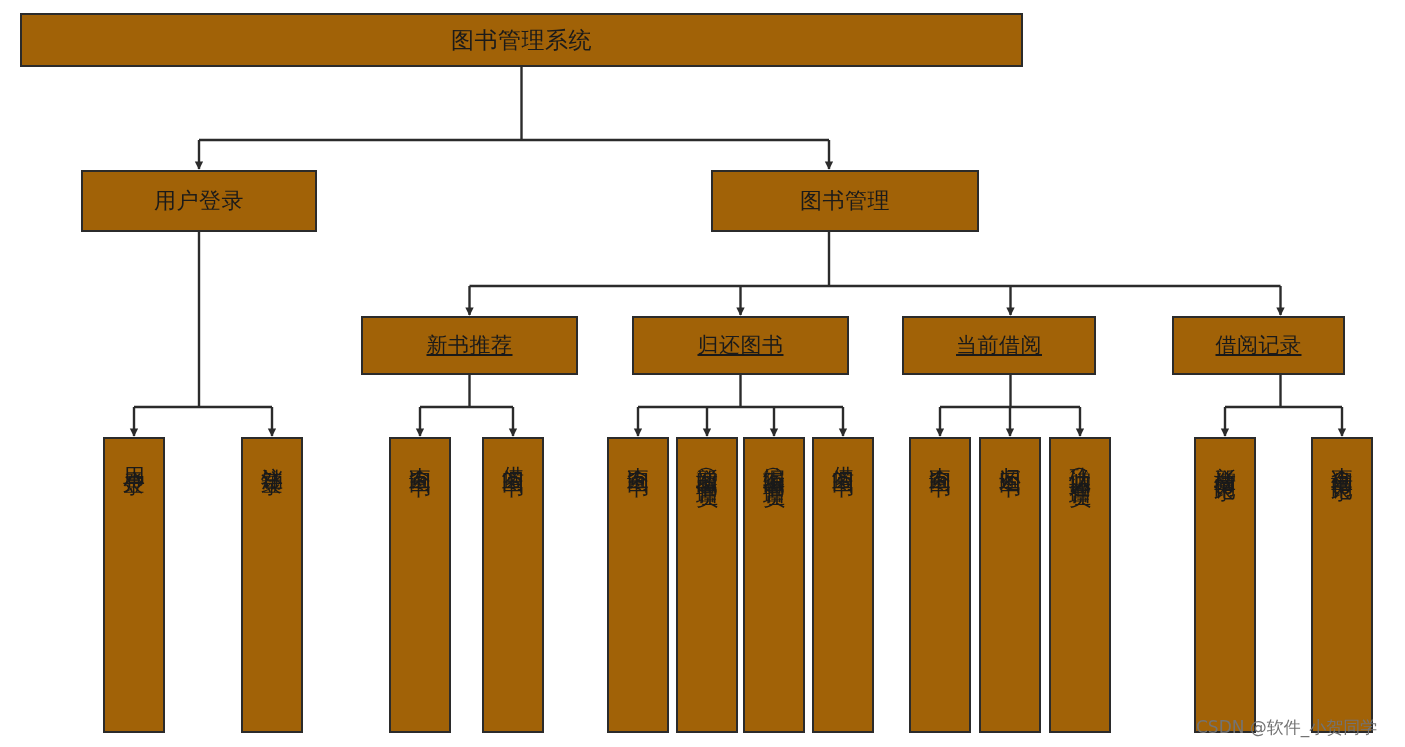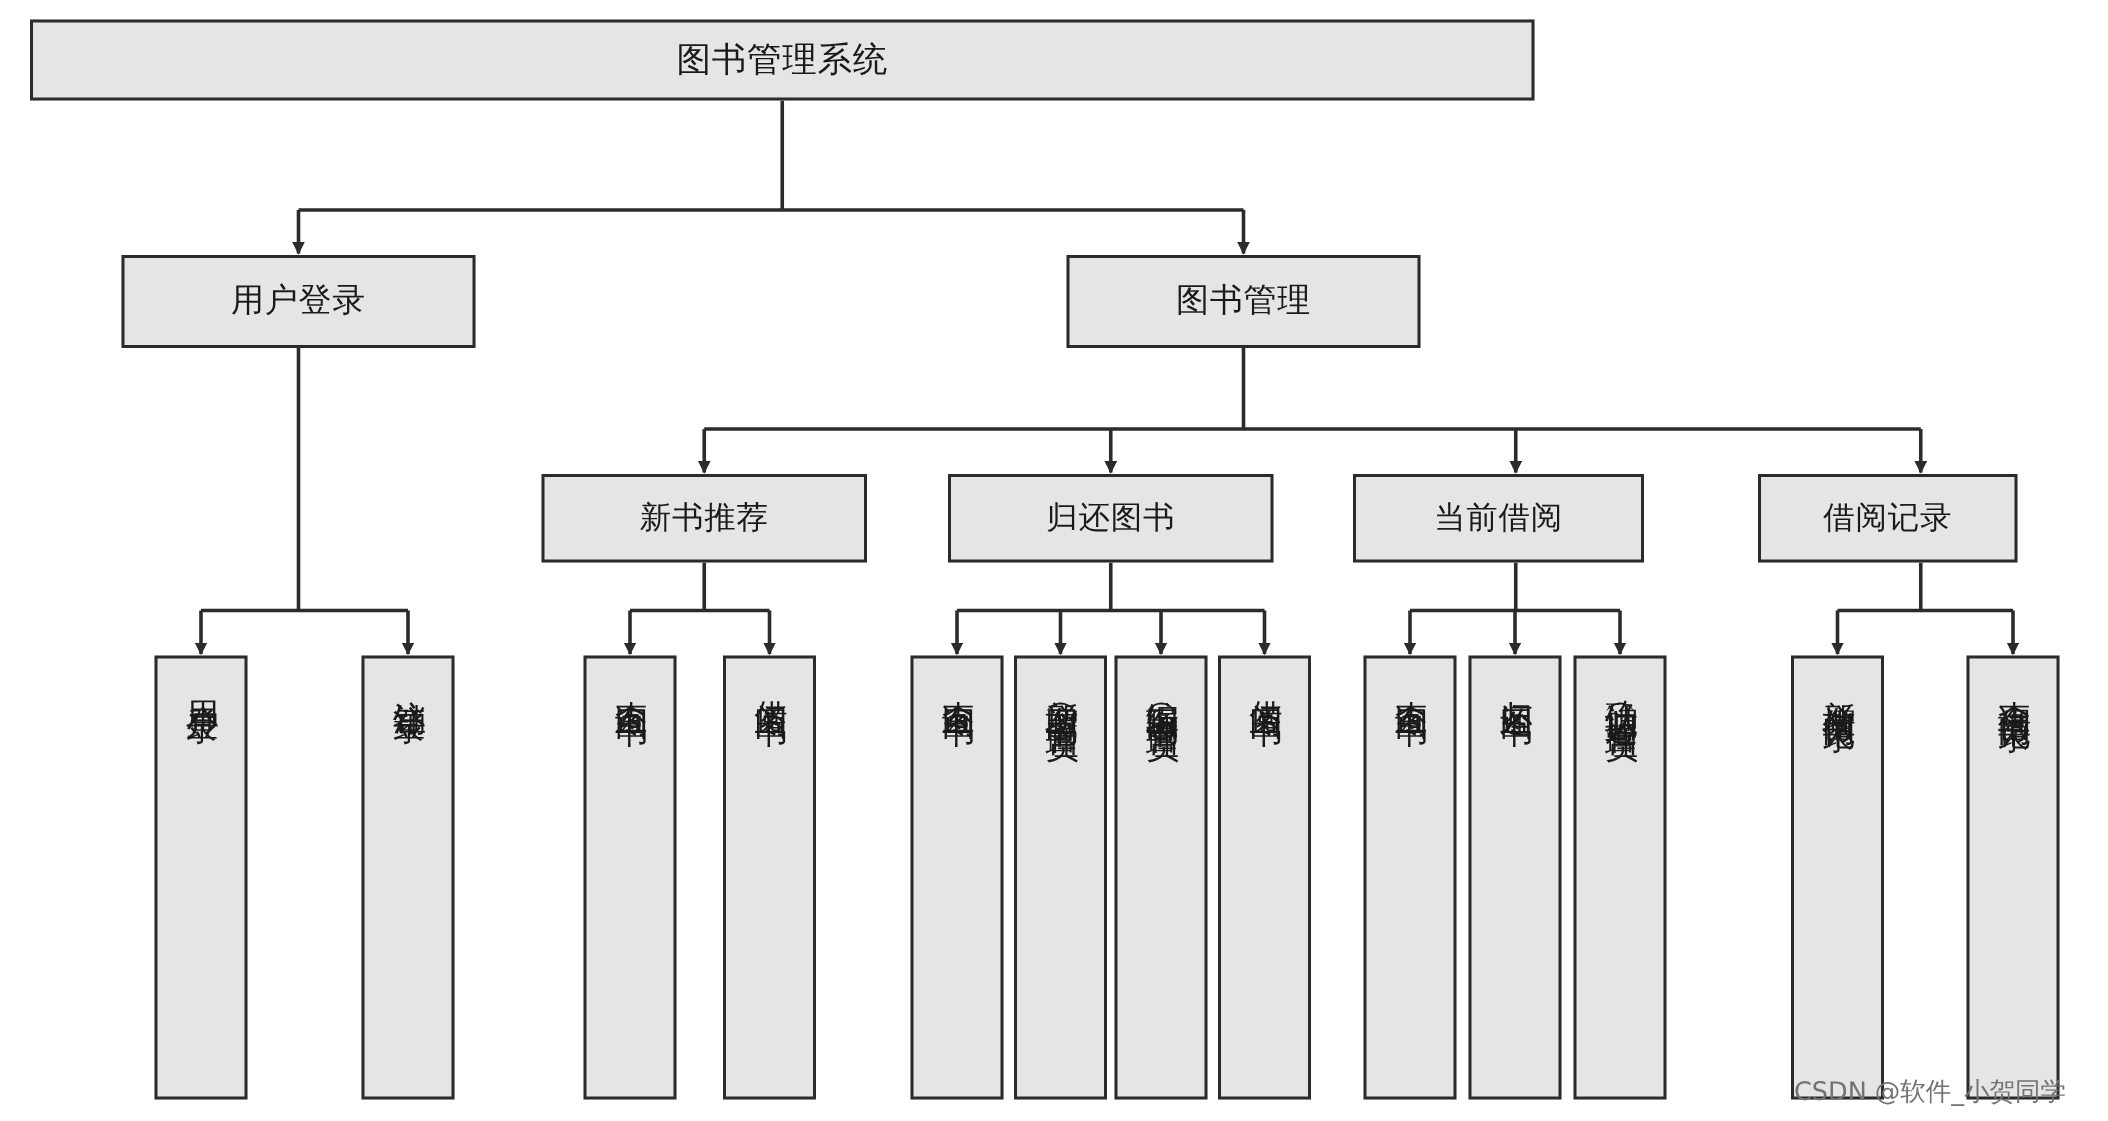--- a/index.html
+++ b/index.html
@@ -18,36 +18,36 @@
   #edges {
     position: absolute;
     left: 0;
     top: 0;
     width: 1405px;
     height: 747px;
   }
   .node {
     position: absolute;
     box-sizing: border-box;
-    background: #e5e5e5;
+    background: #a16207;
     border: 2px solid #2b2b2b;
     display: flex;
     align-items: center;
     justify-content: center;
     color: #1a1a1a;
     z-index: 2;
   }
   .node .label {
     display: block;
     line-height: 1.08;
     letter-spacing: 0.5px;
   }
   .node.root .label { font-size: 23px; }
   .node.lvl2 .label { font-size: 22px; }
-  .node.lvl3 .label { font-size: 21px; }
+  .node.lvl3 .label { font-size: 21px; text-decoration: underline; }
   .node.leaf {
     align-items: flex-start;
     padding-top: 10px;
   }
   .node.leaf .label {
     writing-mode: vertical-rl;
     text-orientation: upright;
     font-size: 22px;
     letter-spacing: 3px;
     line-height: 1.0;
@@ -109,21 +109,21 @@
       </g>
   </svg>
 
   <div id="node-layer">
       <div class="node root" style="left: 20px; top: 13px; width: 1003px; height: 54px;">
         <span class="label">图书管理系统</span>
       </div>
       <div class="node lvl2" style="left: 81px; top: 170px; width: 236px; height: 62px;">
         <span class="label">用户登录</span>
       </div>
-      <div class="node lvl2" style="left: 711px; top: 170px; width: 236px; height: 62px;">
+      <div class="node lvl2" style="left: 711px; top: 170px; width: 268px; height: 62px;">
         <span class="label">图书管理</span>
       </div>
       <div class="node lvl3" style="left: 361px; top: 316px; width: 217px; height: 59px;">
         <span class="label">新书推荐</span>
       </div>
       <div class="node lvl3" style="left: 632px; top: 316px; width: 217px; height: 59px;">
         <span class="label">归还图书</span>
       </div>
       <div class="node lvl3" style="left: 902px; top: 316px; width: 194px; height: 59px;">
         <span class="label">当前借阅</span>

